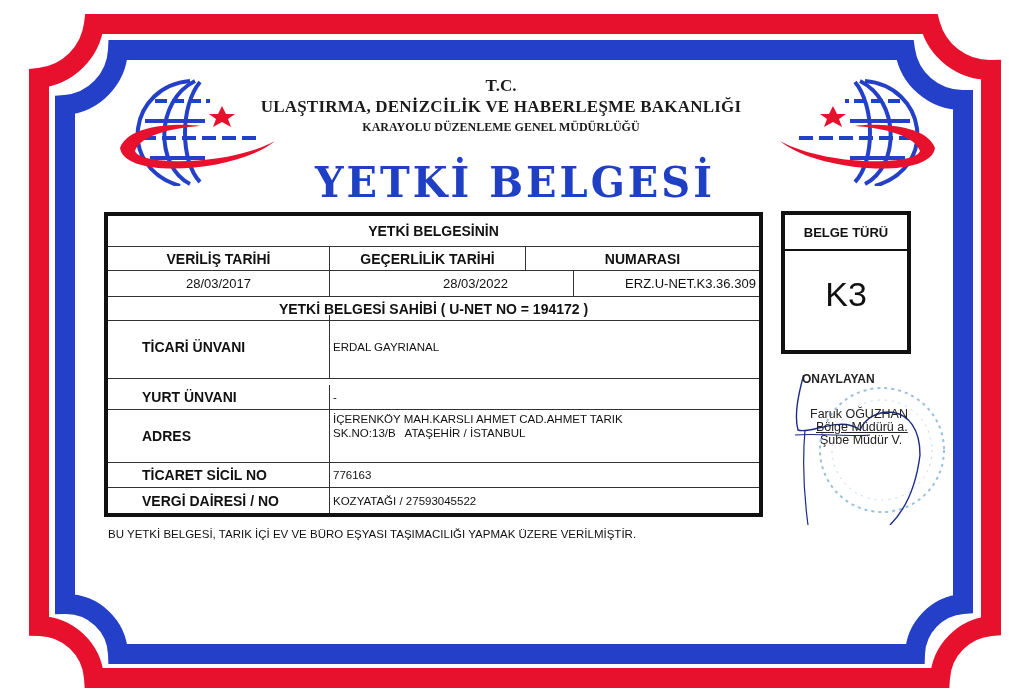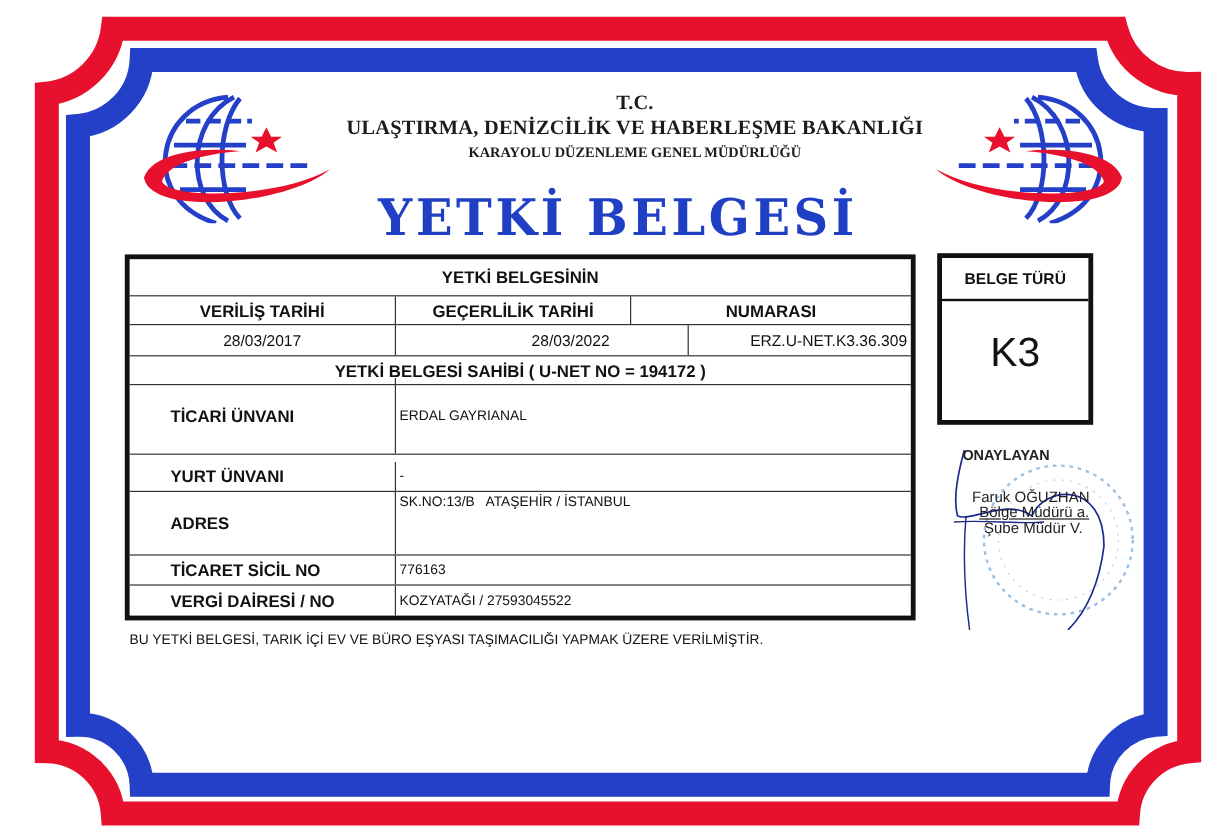--- a/index.html
+++ b/index.html
@@ -2,21 +2,21 @@
 <html><head>
 <meta charset="utf-8">
 <style>
   * { box-sizing: border-box; margin: 0; padding: 0; }
   html, body { width: 1024px; height: 693px; background: #ffffff; overflow: hidden; }
   body { position: relative; font-family: "Liberation Sans", sans-serif; color: #111; }
   .frame { position: absolute; left: 0; top: 0; width: 1024px; height: 693px; }
   .logo { position: absolute; width: 170px; height: 110px; }
   .logo-left { left: 110px; top: 76px; }
   .logo-right { left: 775px; top: 76px; }
-  .header { position: absolute; left: 264px; top: 76px; width: 530px; text-align: center;
+  .header { position: absolute; left: 236px; top: 76px; width: 530px; text-align: center;
     font-family: "Liberation Serif", serif; font-weight: bold; color: #1b1b1b; }
   .header .tc { font-size: 17px; line-height: 20px; }
   .header .ministry { font-size: 17px; line-height: 21px; letter-spacing: 0.2px; }
   .header .directorate { font-size: 12px; line-height: 21px; }
   .doc-title { position: absolute; left: 300px; top: 158px; width: 430px; text-align: center;
     font-family: "DejaVu Serif", serif; font-weight: 900; font-size: 40px; color: #1f3fc4;
     letter-spacing: 3px; transform: scaleY(1.05); }
   .main-table { position: absolute; left: 104px; top: 212px; width: 659px; height: 305px;
     border: 4px solid #111; }
   .row { position: absolute; left: 0; width: 100%; border-bottom: 1.5px solid #333; display: flex; }
@@ -110,20 +110,21 @@
     <div class="cell label-cell">TİCARİ ÜNVANI</div>
     <div class="cell value-cell">ERDAL GAYRIANAL</div>
   </div>
   <div class="row" style="top:169px;height:25px;">
     <div class="cell label-cell">YURT ÜNVANI</div>
     <div class="cell value-cell">-</div>
   </div>
   <div class="row" style="top:194px;height:53px;">
     <div class="cell label-cell">ADRES</div>
     <div class="cell value-cell addr">
+      <div>İÇERENKÖY MAH.KARSLI AHMET CAD.AHMET TARIK</div>
       <div style="white-space:pre;">SK.NO:13/B   ATAŞEHİR / İSTANBUL</div>
     </div>
   </div>
   <div class="row" style="top:247px;height:25px;">
     <div class="cell label-cell">TİCARET SİCİL NO</div>
     <div class="cell value-cell">776163</div>
   </div>
   <div class="row" style="top:272px;height:25px;border-bottom:none;">
     <div class="cell label-cell">VERGİ DAİRESİ / NO</div>
     <div class="cell value-cell">KOZYATAĞI / 27593045522</div>

